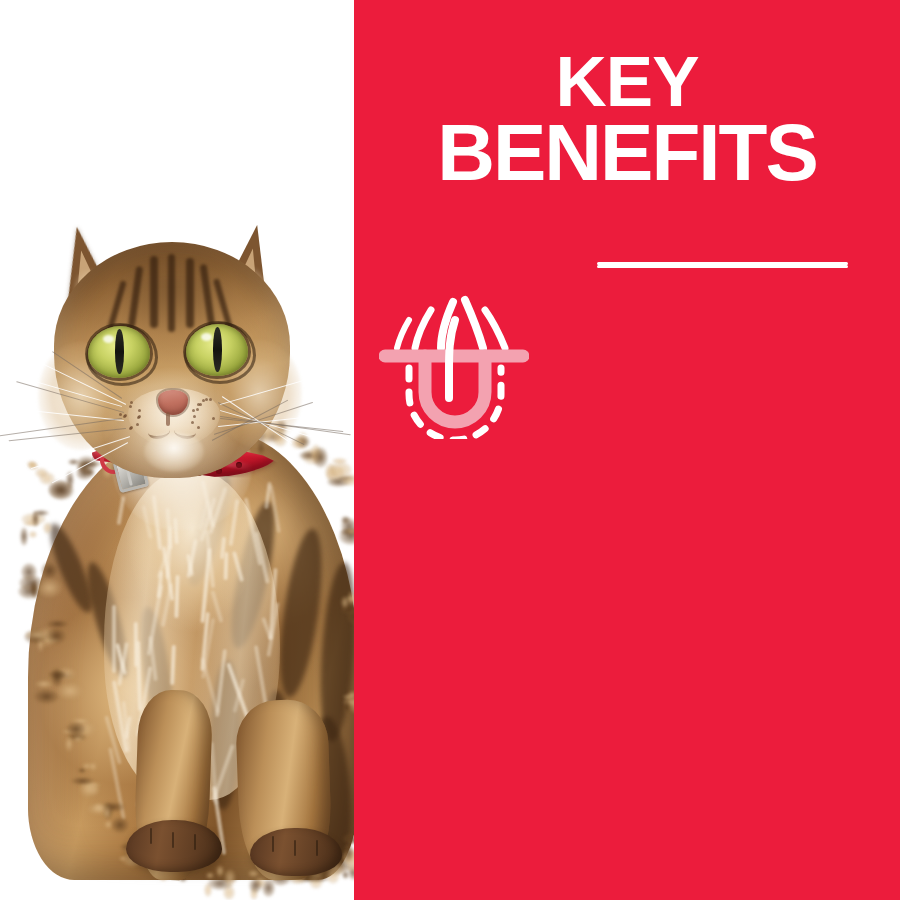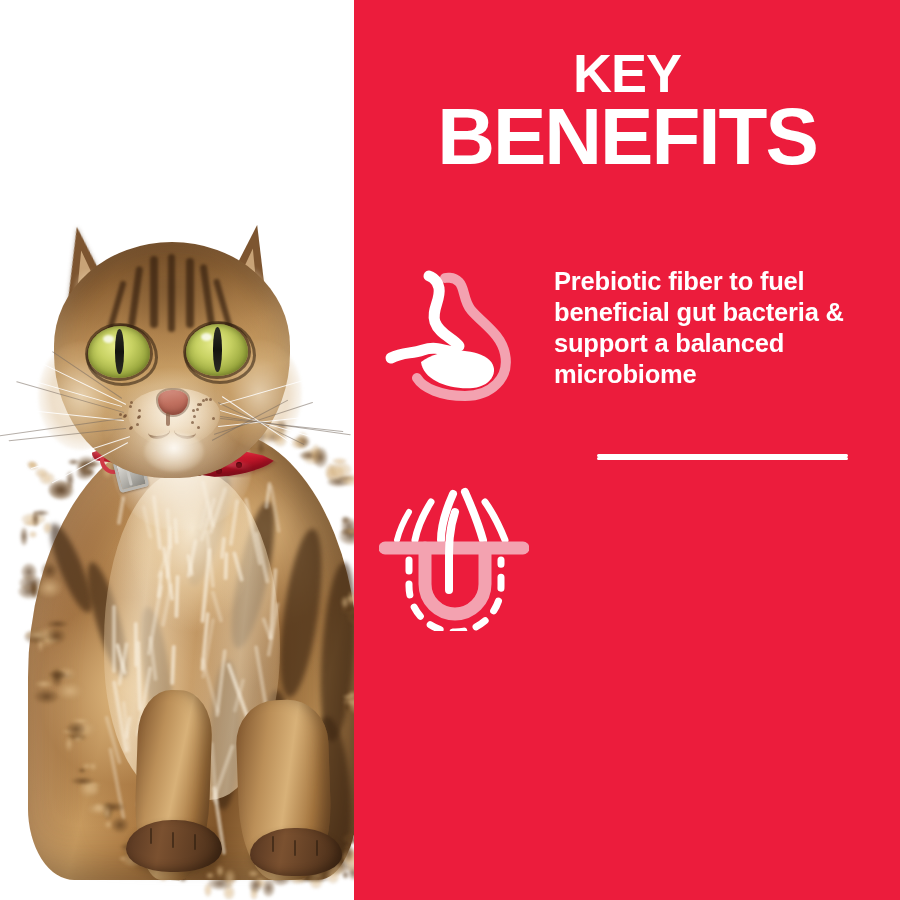--- a/index.html
+++ b/index.html
@@ -150,21 +150,21 @@
   .collar-hi{position:absolute;left:12px;top:14px;width:150px;height:7px;border-radius:6px;
     background:linear-gradient(90deg, rgba(255,180,188,.0) 0%, rgba(255,190,196,.62) 22%, rgba(255,200,206,.50) 60%, rgba(255,180,188,0) 100%);
     transform:rotate(11deg);filter:blur(1px);}
 
   
   .panel{position:absolute;left:354px;top:0;width:546px;height:900px;background:#ec1c3c;}
 
   .title{position:absolute;left:0;top:48px;width:546px;text-align:center;color:#ffffff;
     font-family:"Liberation Sans",sans-serif;font-weight:bold;font-size:78px;line-height:.95;
     letter-spacing:-1px;}
-  .title .l1{display:block;font-size:54px;}
+  .title .l1{display:block;font-size:71px;}
   .title .l2{display:block;font-size:80px;letter-spacing:-2px;}
 
   .benefits{position:absolute;left:0;top:262px;width:546px;}
   .benefit{position:relative;display:flex;align-items:flex-start;}
   .b-icon{flex:0 0 200px;display:flex;align-items:center;justify-content:center;}
   .b-text{flex:1 1 auto;color:#ffffff;font-family:"Liberation Sans",sans-serif;font-weight:bold;
     font-size:25.5px;line-height:1.21;padding-right:20px;letter-spacing:-.2px;}
 
   .divider{height:0;border-top:3px solid #ffffff;margin:0 52px 0 243px;border-radius:2px;}
 
@@ -563,38 +563,20 @@
 
   <div class="panel">
 
     <div class="title">
       <span class="l1">KEY</span>
       <span class="l2">BENEFITS</span>
     </div>
 
     <div class="benefits">
 
-      <div class="benefit b1">
-        <div class="b-icon">
-          <svg width="150" height="140" viewBox="0 0 150 140" aria-hidden="true">
-
-            <path d="M66 12 C66 12 74 10 80 16 C86 22 84 34 92 44
-                     C104 58 122 68 126 88 C131 112 112 130 86 130
-                     C62 130 44 122 38 112" fill="none" stroke="#f3a2b0" stroke-width="10" stroke-linecap="round" stroke-linejoin="round"></path>
-
-            <path d="M50 10 C50 10 58 12 60 22 C62 34 52 44 56 56
-                     C60 68 74 72 80 80" fill="none" stroke="#ffffff" stroke-width="11" stroke-linecap="round" stroke-linejoin="round"></path>
-            <path d="M12 92 C24 86 32 88 44 84 C56 80 64 84 74 86" fill="none" stroke="#ffffff" stroke-width="11" stroke-linecap="round" stroke-linejoin="round"></path>
-
-            <path d="M42 96 C58 84 90 80 108 92 C122 102 114 120 94 122
-                     C70 124 44 114 42 96 Z" fill="#ffffff"></path>
-          </svg>
-        </div>
-        <div class="b-text">Prebiotic fiber to fuel beneficial gut bacteria &amp; support a balanced microbiome</div>
-      </div>
 
       <div class="divider"></div>
 
 
       <div class="divider"></div>
 
       <div class="benefit b3">
         <div class="b-icon">
           <svg width="150" height="145" viewBox="0 0 150 145" aria-hidden="true">
 

